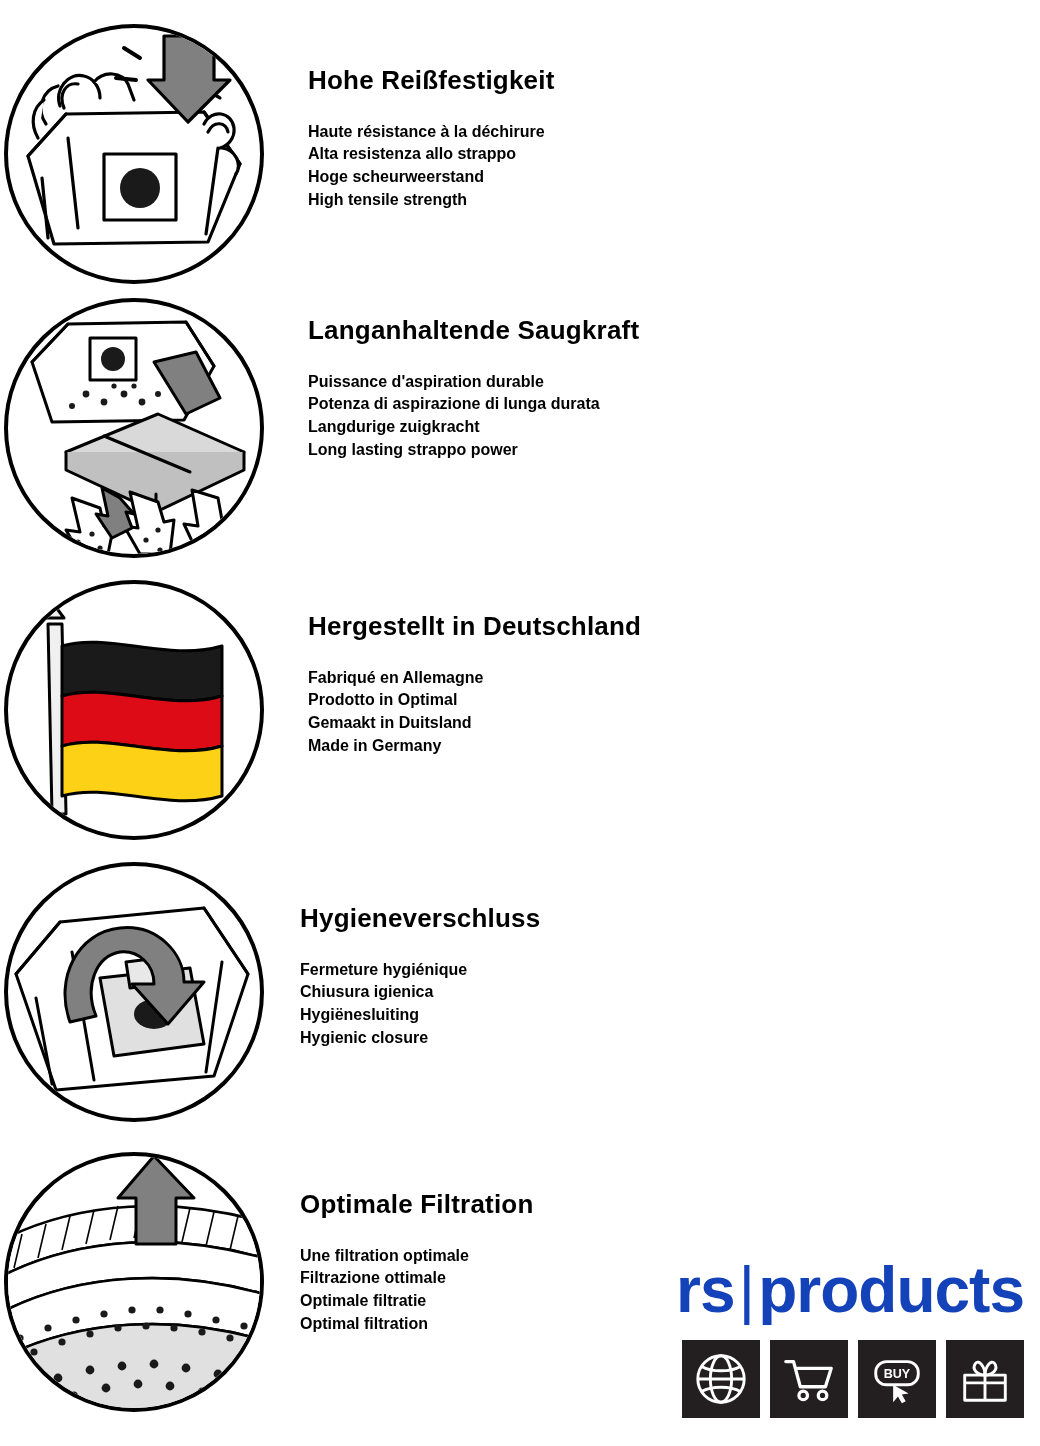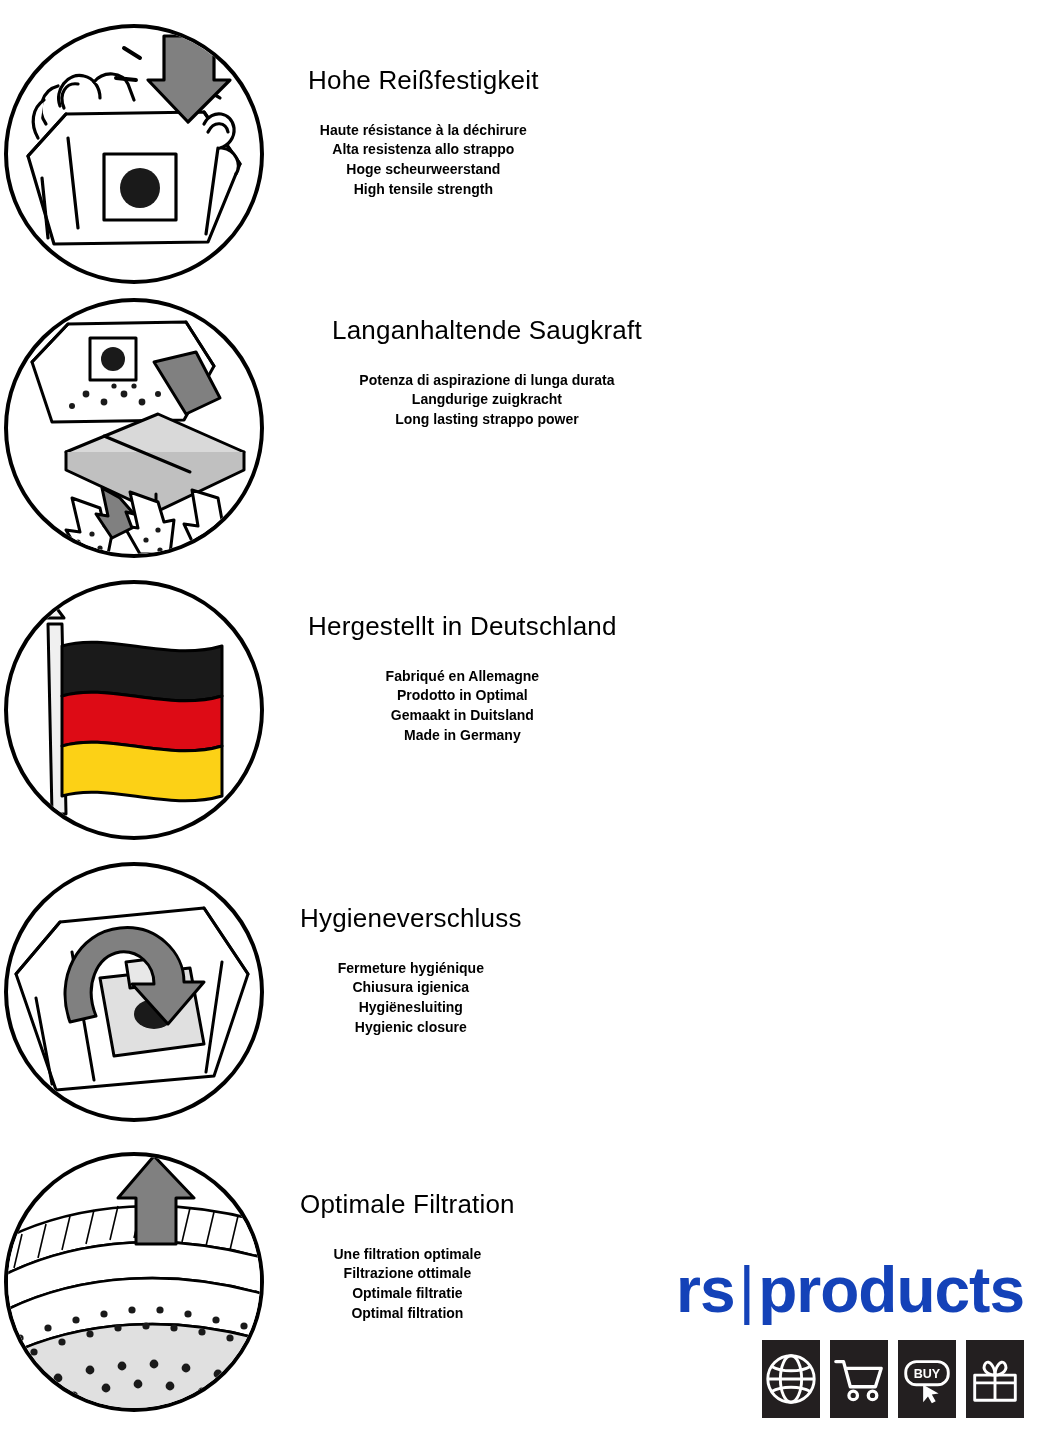--- a/index.html
+++ b/index.html
@@ -43,36 +43,35 @@
     border: 4px solid #000;
     background: #fff;
     overflow: hidden;
     position: relative;
   }
   .texts {
     padding-top: 14px;
   }
   .f-title {
     font-size: 26px;
-    font-weight: normal;
+    font-weight: bold;
     letter-spacing: 0.2px;
     margin: 0 0 26px 0;
     line-height: 1.1;
   }
   .f-line {
-    font-size: 14px;
+    font-size: 16px;
     font-weight: bold;
     line-height: 1.42;
     white-space: nowrap;
-    text-align: center;
   }
 
   
   #row-0 { top: 24px; }
-  #row-1 { top: 298px; gap: 24px; }
+  #row-1 { top: 298px; }
   #row-2 { top: 580px; }
   #row-3 { top: 862px; }
   #row-4 { top: 1152px; }
 
   #row-0 .texts { padding-left: 40px; padding-top: 42px; }
   #row-1 .texts { padding-left: 40px; padding-top: 18px; }
   #row-2 .texts { padding-left: 40px; padding-top: 32px; }
   #row-3 .texts { padding-left: 32px; padding-top: 42px; }
   #row-4 .texts { padding-left: 32px; padding-top: 38px; }
 
@@ -97,21 +96,21 @@
     font-weight: normal;
     padding: 0 4px;
   }
   .brand-icons {
     margin-top: 18px;
     display: flex;
     gap: 10px;
     justify-content: flex-end;
   }
   .bicon {
-    width: 58px;
+    width: 78px;
     height: 78px;
     background: #231f20;
     display: flex;
     align-items: center;
     justify-content: center;
   }
   .bicon svg { display: block; }
 
   
   svg { display: block; }
@@ -216,20 +215,21 @@
           </g>
 
           <g fill="#808080" stroke="#000" stroke-width="3" stroke-linejoin="round">
             <path d="M112 196 L94 186 L100 214 L88 212 L104 236 L124 226 L118 210 L126 212 Z"></path>
           </g>
         </svg>
       </div>
     </div>
     <div class="texts">
       <div class="f-title">Langanhaltende Saugkraft</div>
+      <div class="f-line">Puissance d'aspiration durable</div>
       <div class="f-line">Potenza di aspirazione di lunga durata</div>
       <div class="f-line">Langdurige zuigkracht</div>
       <div class="f-line">Long lasting strappo power</div>
     </div>
   </div>
 
   <div class="feature" id="row-2">
     <div class="icon-wrap">
       <div class="icon-circle">
         <svg viewBox="0 0 252 252" width="252" height="252">

